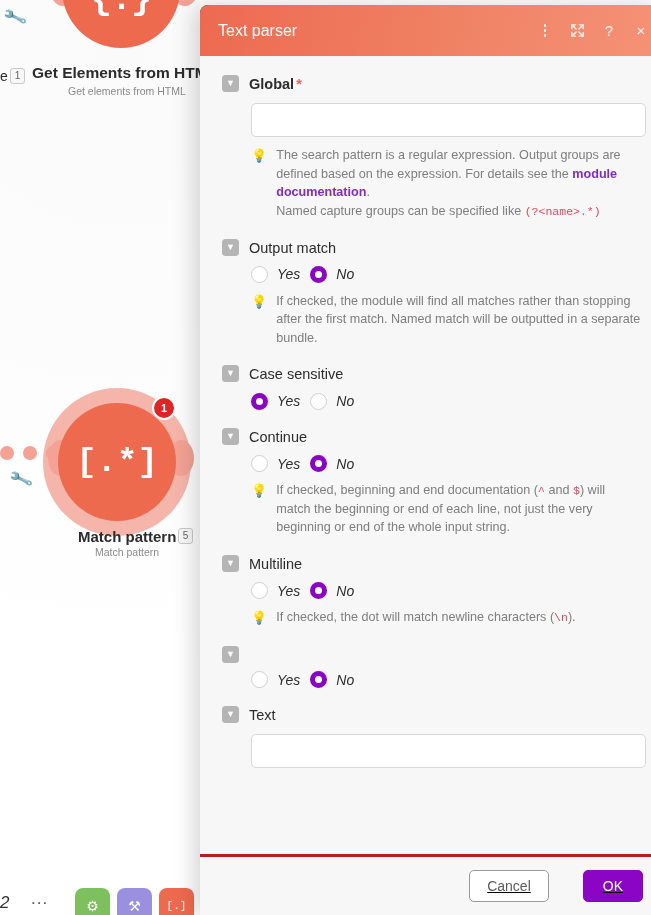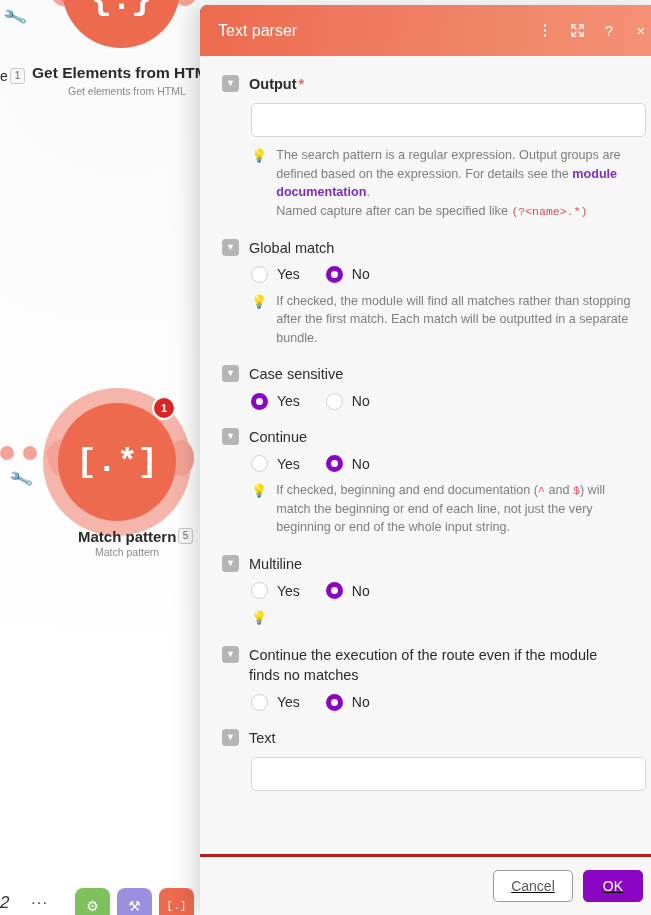--- a/index.html
+++ b/index.html
@@ -182,40 +182,40 @@
 
   .hint {
     margin:9px 0 0 29px; display:flex; gap:9px; align-items:flex-start;
     max-width:400px;
   }
   .bulb { flex:0 0 auto; font-size:13px; color:#EBCB5E; line-height:1.45; margin-top:1px; }
   .hint-txt { font-size:12.6px; line-height:1.47; color:#7E7E7E; }
   .hint-txt a, .lnk { color:#7E2DBF; font-weight:700; text-decoration:none; cursor:pointer; }
   code { font-family:"Liberation Mono", monospace; color:#E0485C; font-size:11.5px; }
 
-  .radios { margin:8px 0 0 29px; display:flex; align-items:center; gap:26px; }
+  .radios { margin:8px 0 0 29px; display:flex; align-items:center; gap:10px;font-style:italic; }
   .radio { display:flex; align-items:center; gap:9px; cursor:pointer; }
   .rdot { width:17px; height:17px; border-radius:50%; border:1.5px solid #CFCFCF; background:#fff; }
   .radio.on .rdot {
     border:5px solid #8A06C4; background:#fff; width:17px; height:17px;
   }
   .rlab { font-size:14px; color:#2c2c2c; }
 
   .modal-footer {
     flex:0 0 auto; height:61px;
     border-top:3px solid #b91c1c; background:#F7F7F7;
     display:flex; align-items:center; justify-content:flex-end;
     gap:10px; padding:0 20px;text-decoration:underline;
   }
   .btn {
     height:32px; padding:0 17px; border-radius:5px;
     font-size:14px; cursor:pointer; font-family:"Liberation Sans", sans-serif;
   }
   .btn-cancel { background:#fff; border:1px solid #9A9A9A; color:#5A5A5A; }
-  .btn-ok { background:#8A06C4; border:1px solid #8A06C4; color:#fff; padding:0 19px; }
+  .btn-ok { background:#8A06C4; border:1px solid #8A06C4; color:#fff; padding:0 19px;margin-left:24px; }
 </style>
 </head>
 <body>
 
 <div id="canvas">
   <div class="canvas-fade"></div>
 
   <div>
     <div class="mod1-halo"></div>
     <div class="mod1-ear-l"></div>
@@ -282,47 +282,47 @@
       <div class="hdr-ico">?</div>
       <div class="hdr-ico">×</div>
     </div>
   </div>
 
   <div class="modal-body">
 
     <div class="field">
       <div class="field-head">
         <div class="cbx">▼</div>
-        <div class="field-label bold"><span>Output</span><span class="req">*</span></div>
+        <div class="field-label bold"><span>Global</span><span class="req">*</span></div>
       </div>
       <input class="tb-input" type="text" value="" placeholder="" style="">
       <div class="hint">
         <span class="bulb">💡</span>
-        <div class="hint-txt"><span>The search pattern is a regular expression. Output groups are defined based on the expression. For details see the </span><a class="lnk">module documentation</a><span>.</span><br><span>Named capture after can be specified like </span><code>(?&lt;name&gt;.*)</code></div>
-      </div>
-    </div>
-
-    <div class="field">
-      <div class="field-head">
-        <div class="cbx">▼</div>
-        <div class="field-label">Global match</div>
+        <div class="hint-txt"><span>The search pattern is a regular expression. Output groups are defined based on the expression. For details see the </span><a class="lnk">module documentation</a><span>.</span><br><span>Named capture groups can be specified like </span><code>(?&lt;name&gt;.*)</code></div>
+      </div>
+    </div>
+
+    <div class="field">
+      <div class="field-head">
+        <div class="cbx">▼</div>
+        <div class="field-label">Output match</div>
       </div>
       <div class="radios">
         <label class="radio">
             <span class="rdot"></span>
             <span class="rlab">Yes</span>
           </label>
         <label class="radio on">
             <span class="rdot"></span>
             <span class="rlab">No</span>
           </label>
       </div>
       <div class="hint">
         <span class="bulb">💡</span>
-        <div class="hint-txt">If checked, the module will find all matches rather than stopping after the first match. Each match will be outputted in a separate bundle.</div>
+        <div class="hint-txt">If checked, the module will find all matches rather than stopping after the first match. Named match will be outputted in a separate bundle.</div>
       </div>
     </div>
 
     <div class="field">
       <div class="field-head">
         <div class="cbx">▼</div>
         <div class="field-label">Case sensitive</div>
       </div>
       <div class="radios">
         <label class="radio on">
@@ -367,27 +367,27 @@
             <span class="rdot"></span>
             <span class="rlab">Yes</span>
           </label>
         <label class="radio on">
             <span class="rdot"></span>
             <span class="rlab">No</span>
           </label>
       </div>
       <div class="hint">
         <span class="bulb">💡</span>
-      </div>
-    </div>
-
-    <div class="field">
-      <div class="field-head">
-        <div class="cbx">▼</div>
-        <div class="field-label">Continue the execution of the route even if the module finds no matches</div>
+        <div class="hint-txt"><span>If checked, the dot will match newline characters (</span><code>\n</code><span>).</span></div>
+      </div>
+    </div>
+
+    <div class="field">
+      <div class="field-head">
+        <div class="cbx">▼</div>
       </div>
       <div class="radios">
         <label class="radio">
             <span class="rdot"></span>
             <span class="rlab">Yes</span>
           </label>
         <label class="radio on">
             <span class="rdot"></span>
             <span class="rlab">No</span>
           </label>

